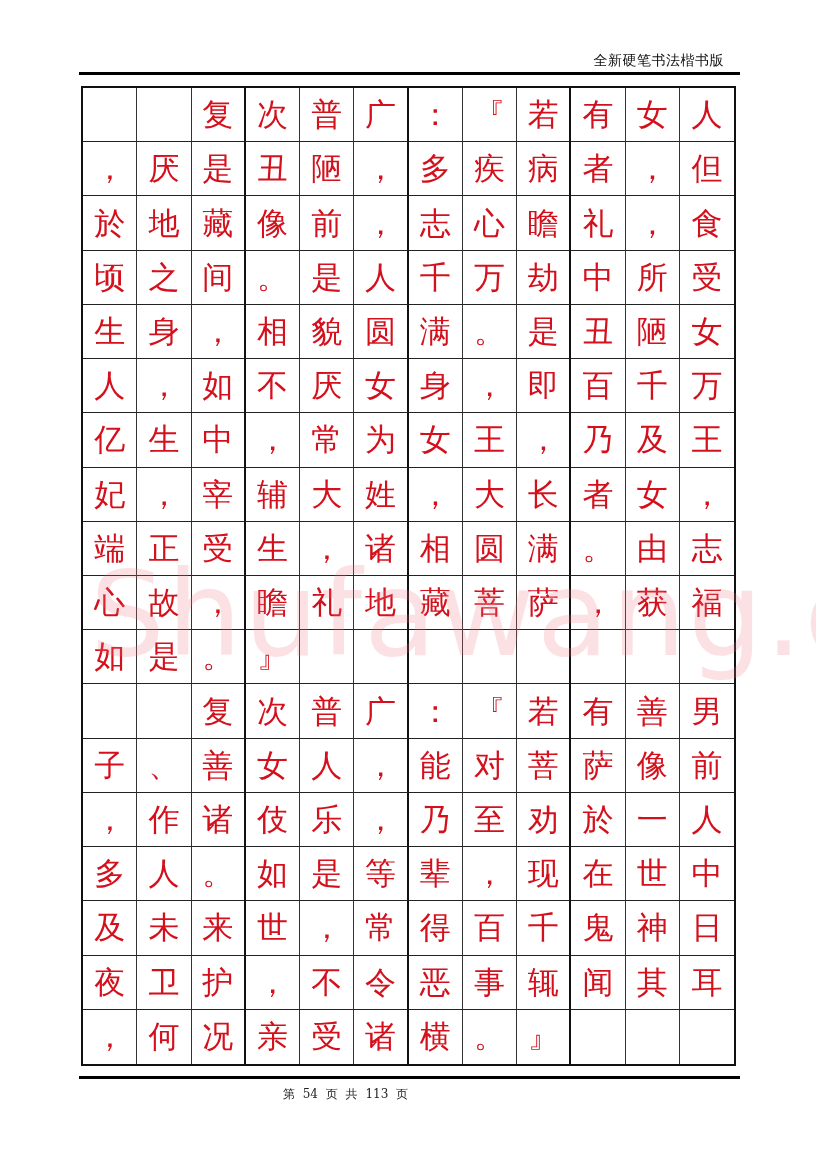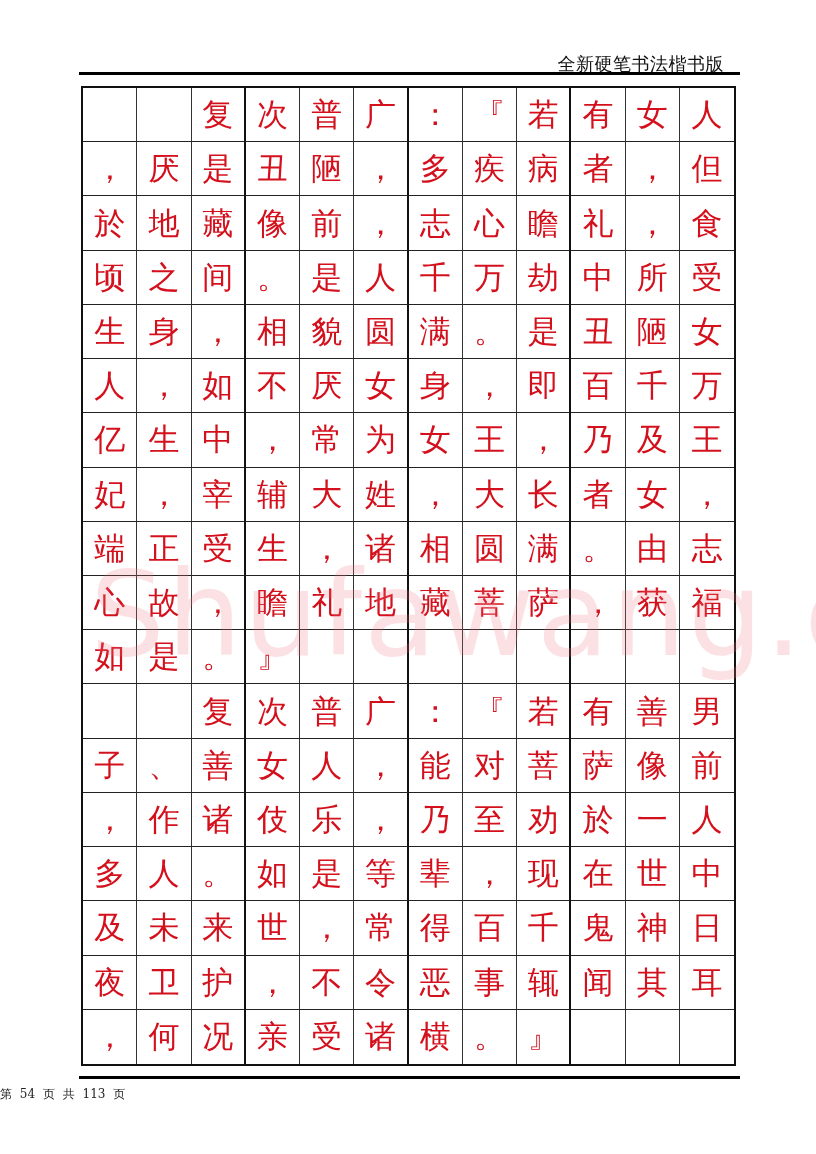--- a/index.html
+++ b/index.html
@@ -1,27 +1,27 @@
 <!DOCTYPE html>
 <html><head>
 <meta charset="utf-8">
 <style>
   html, body { margin: 0; padding: 0; background: #ffffff; }
   body { width: 816px; height: 1154px; position: relative; overflow: hidden; font-family: "DejaVu Sans", sans-serif; }
-  .header-title { position: absolute; right: 92px; top: 52px; font-size: 18px; color: #111; letter-spacing: 0.5px; }
+  .header-title { position: absolute; right: 92px; top: 52px; font-size: 14px; color: #111; letter-spacing: 0.5px; }
   .rule-top { position: absolute; left: 79px; top: 72px; width: 661px; height: 3px; background: #000; }
   .rule-bottom { position: absolute; left: 79px; top: 1076px; width: 661px; height: 3px; background: #000; }
   .grid { position: absolute; left: 81px; top: 86px; width: 655px; height: 980px; border: 2px solid #111; box-sizing: border-box;
           display: grid; grid-template-columns: repeat(12, 1fr); grid-template-rows: repeat(18, 1fr); }
   .cell { border-right: 1px solid #333; border-bottom: 1.5px solid #222; display: flex; align-items: center; justify-content: center;
           color: #d4101c; font-family: "DejaVu Serif", serif; font-size: 31px; line-height: 1; box-sizing: border-box; }
   .cell.thick-r { border-right: 2px solid #111; }
   .cell.last-col { border-right: none; }
   .cell.last-row { border-bottom: none; }
-  .footer { position: absolute; left: 0; width: 691px; top: 1086px; font-family: "DejaVu Serif", serif; font-size: 12px; color: #222; word-spacing: 4px; }
+  .footer { position: absolute; left: 0; width: 691px; top: 1086px; text-align: center; font-family: "DejaVu Serif", serif; font-size: 12px; color: #222; word-spacing: 4px; }
   .watermark { position: absolute; left: 90px; top: 545px; font-family: "DejaVu Sans", sans-serif; font-size: 118px; color: rgba(240,120,130,0.22); letter-spacing: 2px; pointer-events: none; white-space: nowrap; }
 </style>
 </head>
 <body>
 
 <div class="header-title">全新硬笔书法楷书版</div>
 <div class="rule-top"></div>
 
 <div class="grid" id="grid">
     <div class="cell"></div>

